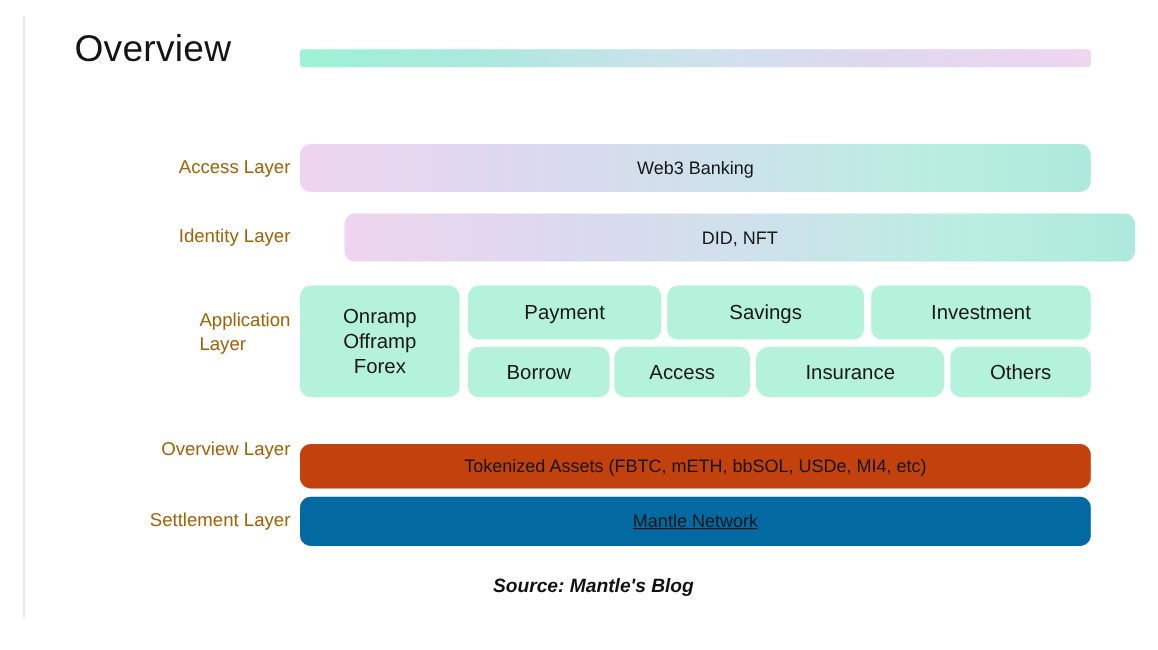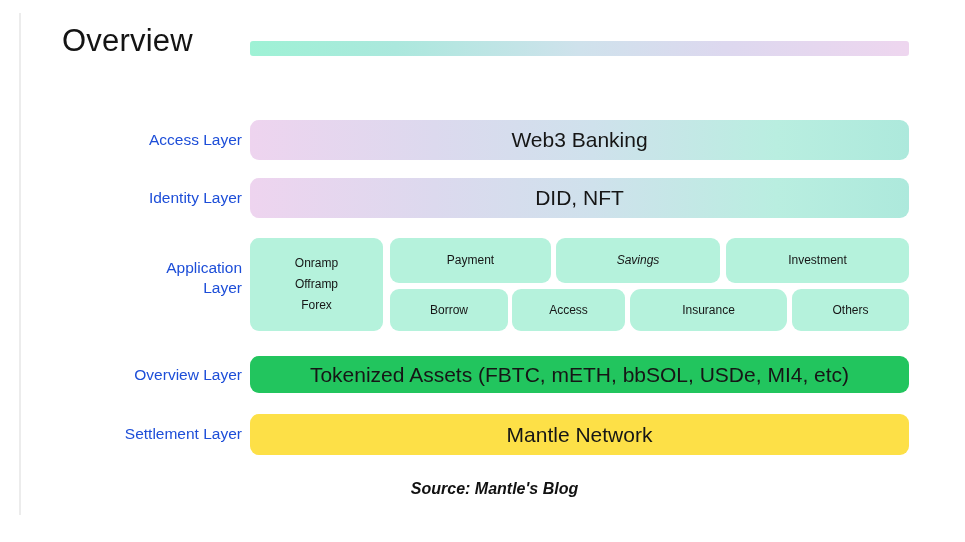--- a/index.html
+++ b/index.html
@@ -46,87 +46,89 @@
     border-radius: 3px;
     background: linear-gradient(to right, #9ef2d5 0%, #abe8dd 22%, #cfe2ec 50%, #ddd8ef 72%, #eed6ef 100%);
   }
 
   
   .layer-label {
     position: absolute;
     right: 723px;          
     font-size: 15.5px;
     font-weight: 400;
-    color: #1d4ed8;
-    text-align: right;
+    color: #a16207;
+    text-align: left;
     line-height: 20px;
     white-space: pre-line;
   }
   .lbl-access    { top: 130px; }
   .lbl-identity  { top: 188px; }
   .lbl-app       { top: 258px; }
   .lbl-liquidity { top: 365px; }
   .lbl-settle    { top: 424px; }
 
   
   .bar {
     position: absolute;
     left: 250px;
     width: 659px;
     border-radius: 9px;
     display: flex;
     align-items: center;
     justify-content: center;
-    font-size: 21px;
+    font-size: 15px;
     color: #161616;
   }
   .bar-access {
     top: 120px; height: 40px;
     background: linear-gradient(to right, #eed4ef 0%, #dcd9ee 28%, #cfe1ec 52%, #b9eee0 80%, #ade9dc 100%);
   }
   .bar-identity {
     top: 178px; height: 40px;
     background: linear-gradient(to right, #eed4ef 0%, #dcd9ee 28%, #cfe1ec 52%, #b9eee0 80%, #ade9dc 100%);
+    margin-left: 37px;
   }
   .bar-liquidity {
-    top: 356px; height: 37px;
-    background: #22c55e;
+    top: 370px; height: 37px;
+    background: #c2410c;
   }
   .bar-settlement {
     top: 414px; height: 41px;
-    background: #fde047;
+    background: #0369a1;
+    text-decoration: underline;
   }
 
   
   .app-wrap {
     position: absolute;
     left: 250px;
     top: 238px;
     width: 659px;
     height: 93px;
   }
   .app-box {
     position: absolute;
     background: #b5f2dc;
     border-radius: 9px;
     display: flex;
     align-items: center;
     justify-content: center;
-    font-size: 12px;
+    font-size: 17px;
     color: #161616;
     text-align: center;
     line-height: 21px;
     white-space: pre-line;
   }
   
   .app-tall { left: 0px;   top: 0px;  width: 133px; height: 93px; }
   
   .app-r1 { top: 0px;  height: 45px; }
   .app-r1-a { left: 140px; width: 161px; }
-  .app-r1-b { left: 306px; width: 164px; font-style: italic; }
+  .app-r1-b { left: 306px; width: 164px; }
   .app-r1-c { left: 476px; width: 183px; }
   
   .app-r2 { top: 51px; height: 42px; }
   .app-r2-a { left: 140px; width: 118px; }
   .app-r2-b { left: 262px; width: 113px; }
   .app-r2-c { left: 380px; width: 157px; border-radius: 11px; }
   .app-r2-d { left: 542px; width: 117px; }
 
   
   .caption {

